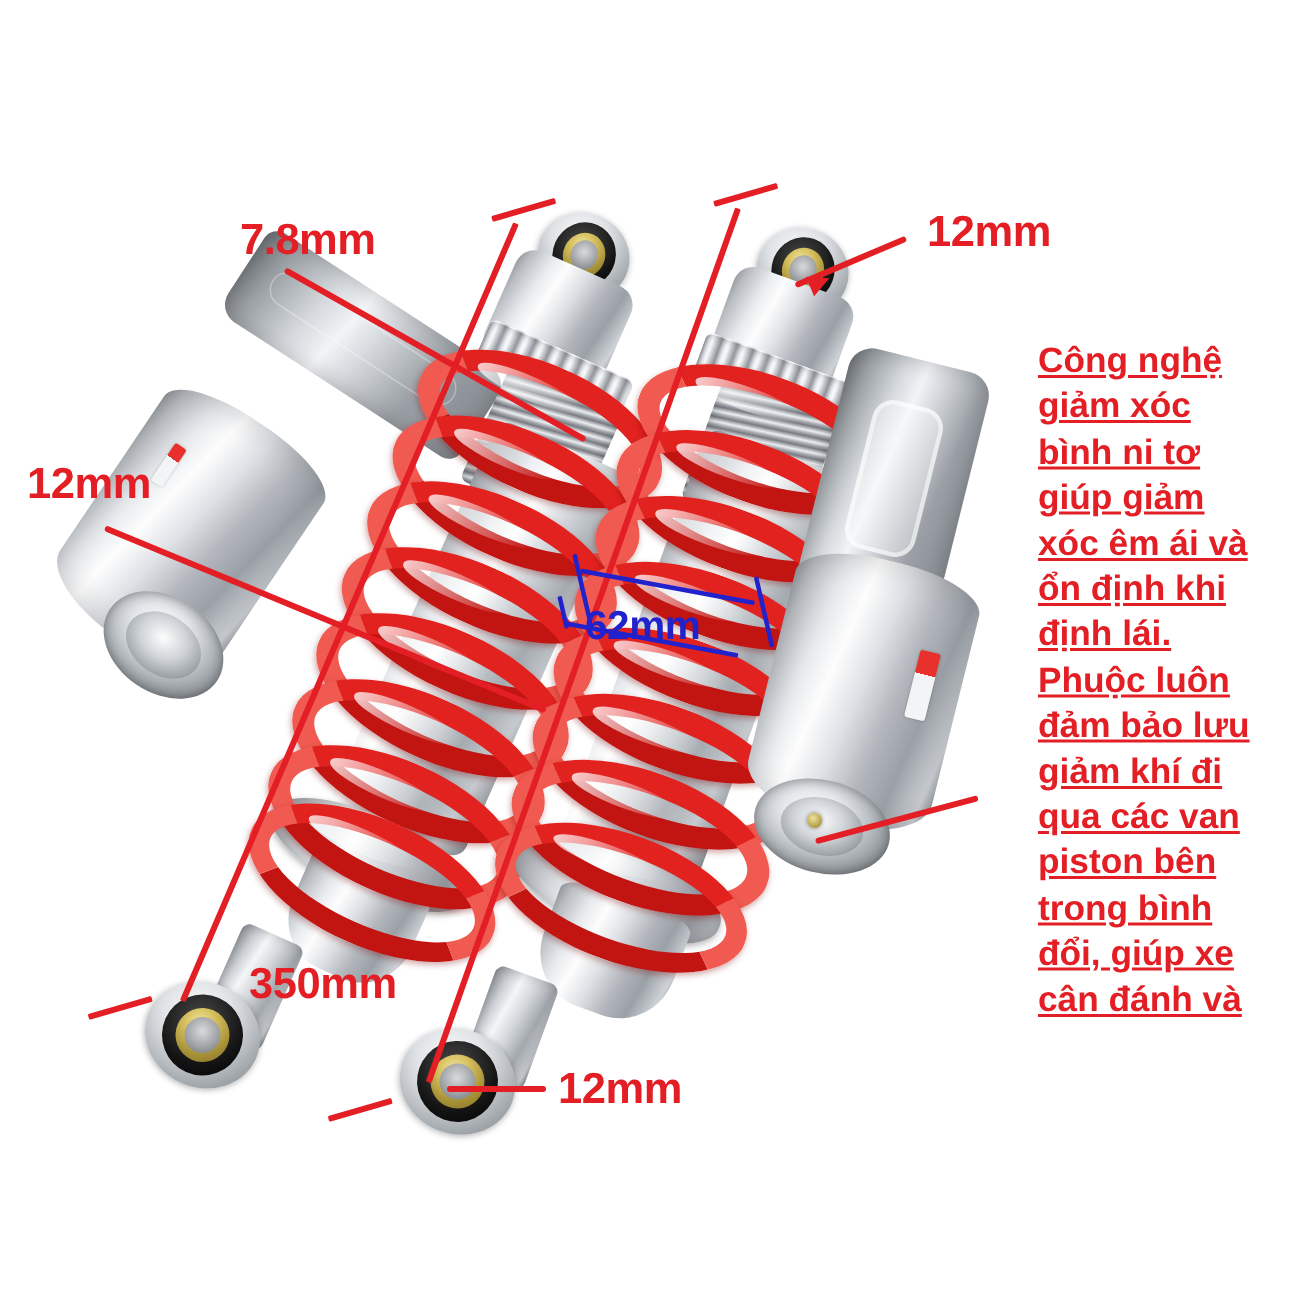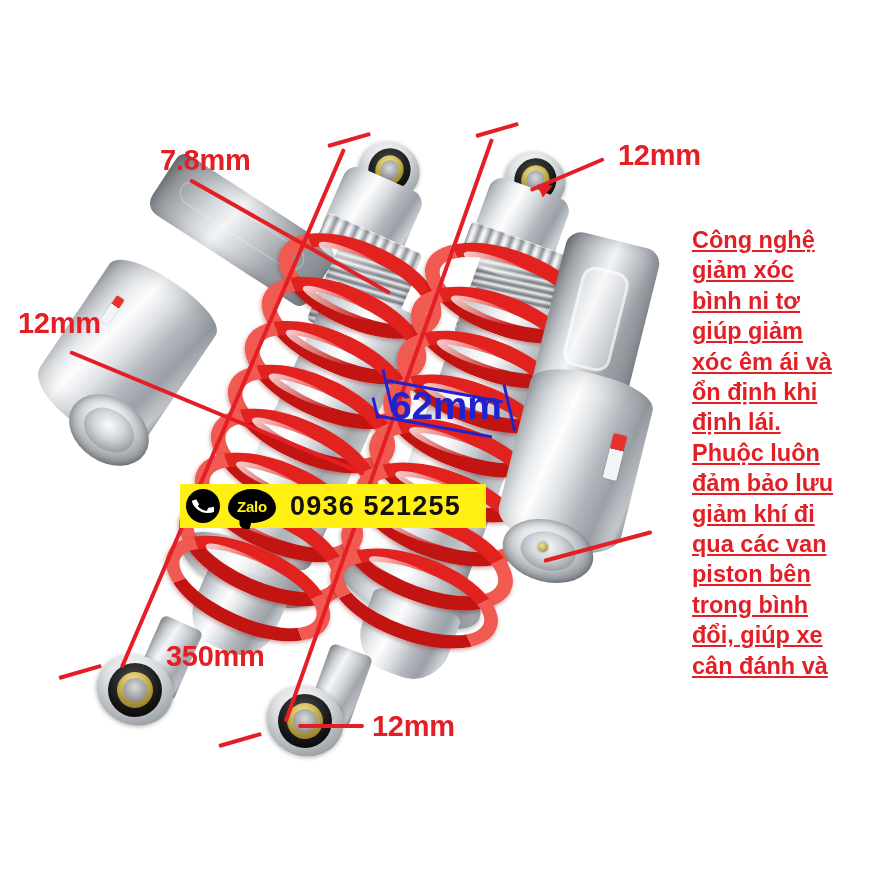--- a/index.html
+++ b/index.html
@@ -320,33 +320,22 @@
   <div class="leader" style="left:298px;top:724px;width:66px;height:4px;transform:rotate(0deg);"></div>
   <div class="label" style="left:372px;top:710px;font-size:29px;">12mm</div>
 
   <div class="leader" style="left:652px;top:530px;width:112px;height:4px;transform:rotate(165deg);"></div>
 
   <div class="tick blue" style="left:383px;top:368px;width:44px;height:3px;transform:rotate(77deg);"></div>
   <div class="dimline blue" style="left:387px;top:379px;width:118px;height:3px;transform:rotate(10.5deg);"></div>
   <div class="tick blue" style="left:504px;top:383px;width:48px;height:3px;transform:rotate(77deg);"></div>
   <div class="dimline blue" style="left:376px;top:414px;width:118px;height:3px;transform:rotate(10.5deg);"></div>
   <div class="tick blue" style="left:373px;top:396px;width:22px;height:3px;transform:rotate(77deg);"></div>
-  <div class="label blue" style="left:390px;top:384px;font-size:39px;">62mm</div>
-
-  <div id="zalo-badge" style="left:180px;top:484px;width:306px;height:44px;">
-    <div class="phone-circle">
-      <svg width="22" height="22" viewBox="0 0 24 24" aria-hidden="true">
-        <path fill="#ffffff" d="M6.6 10.8c1.7 3.3 4.3 5.9 7.6 7.6l2.5-2.5c.3-.3.8-.4 1.2-.3 1.3.4 2.7.7 4.1.7.6 0 1 .4 1 1V21c0 .6-.4 1-1 1C10.1 22 2 13.9 2 3.9c0-.6.4-1 1-1h3.7c.6 0 1 .4 1 1 0 1.4.2 2.8.7 4.1.1.4 0 .9-.3 1.2l-2.5 2.5z" transform="rotate(-18 12 12)"></path>
-      </svg>
-    </div>
-    <div class="zalo-bubble">
-      <span>Zalo</span>
-    </div>
-    <div id="zalo-phone">0936 521255</div>
-  </div>
+  <div class="label blue" style="left:390px;top:402px;font-size:27px;">62mm</div>
+
 
   <div id="desc" style="left:692px;top:225px;text-decoration:underline;">
     <div>Công nghệ</div>
     <div>giảm xóc</div>
     <div>bình ni tơ</div>
     <div>giúp giảm</div>
     <div>xóc êm ái và</div>
     <div>ổn định khi</div>
     <div>định lái.</div>
     <div>Phuộc luôn</div>

